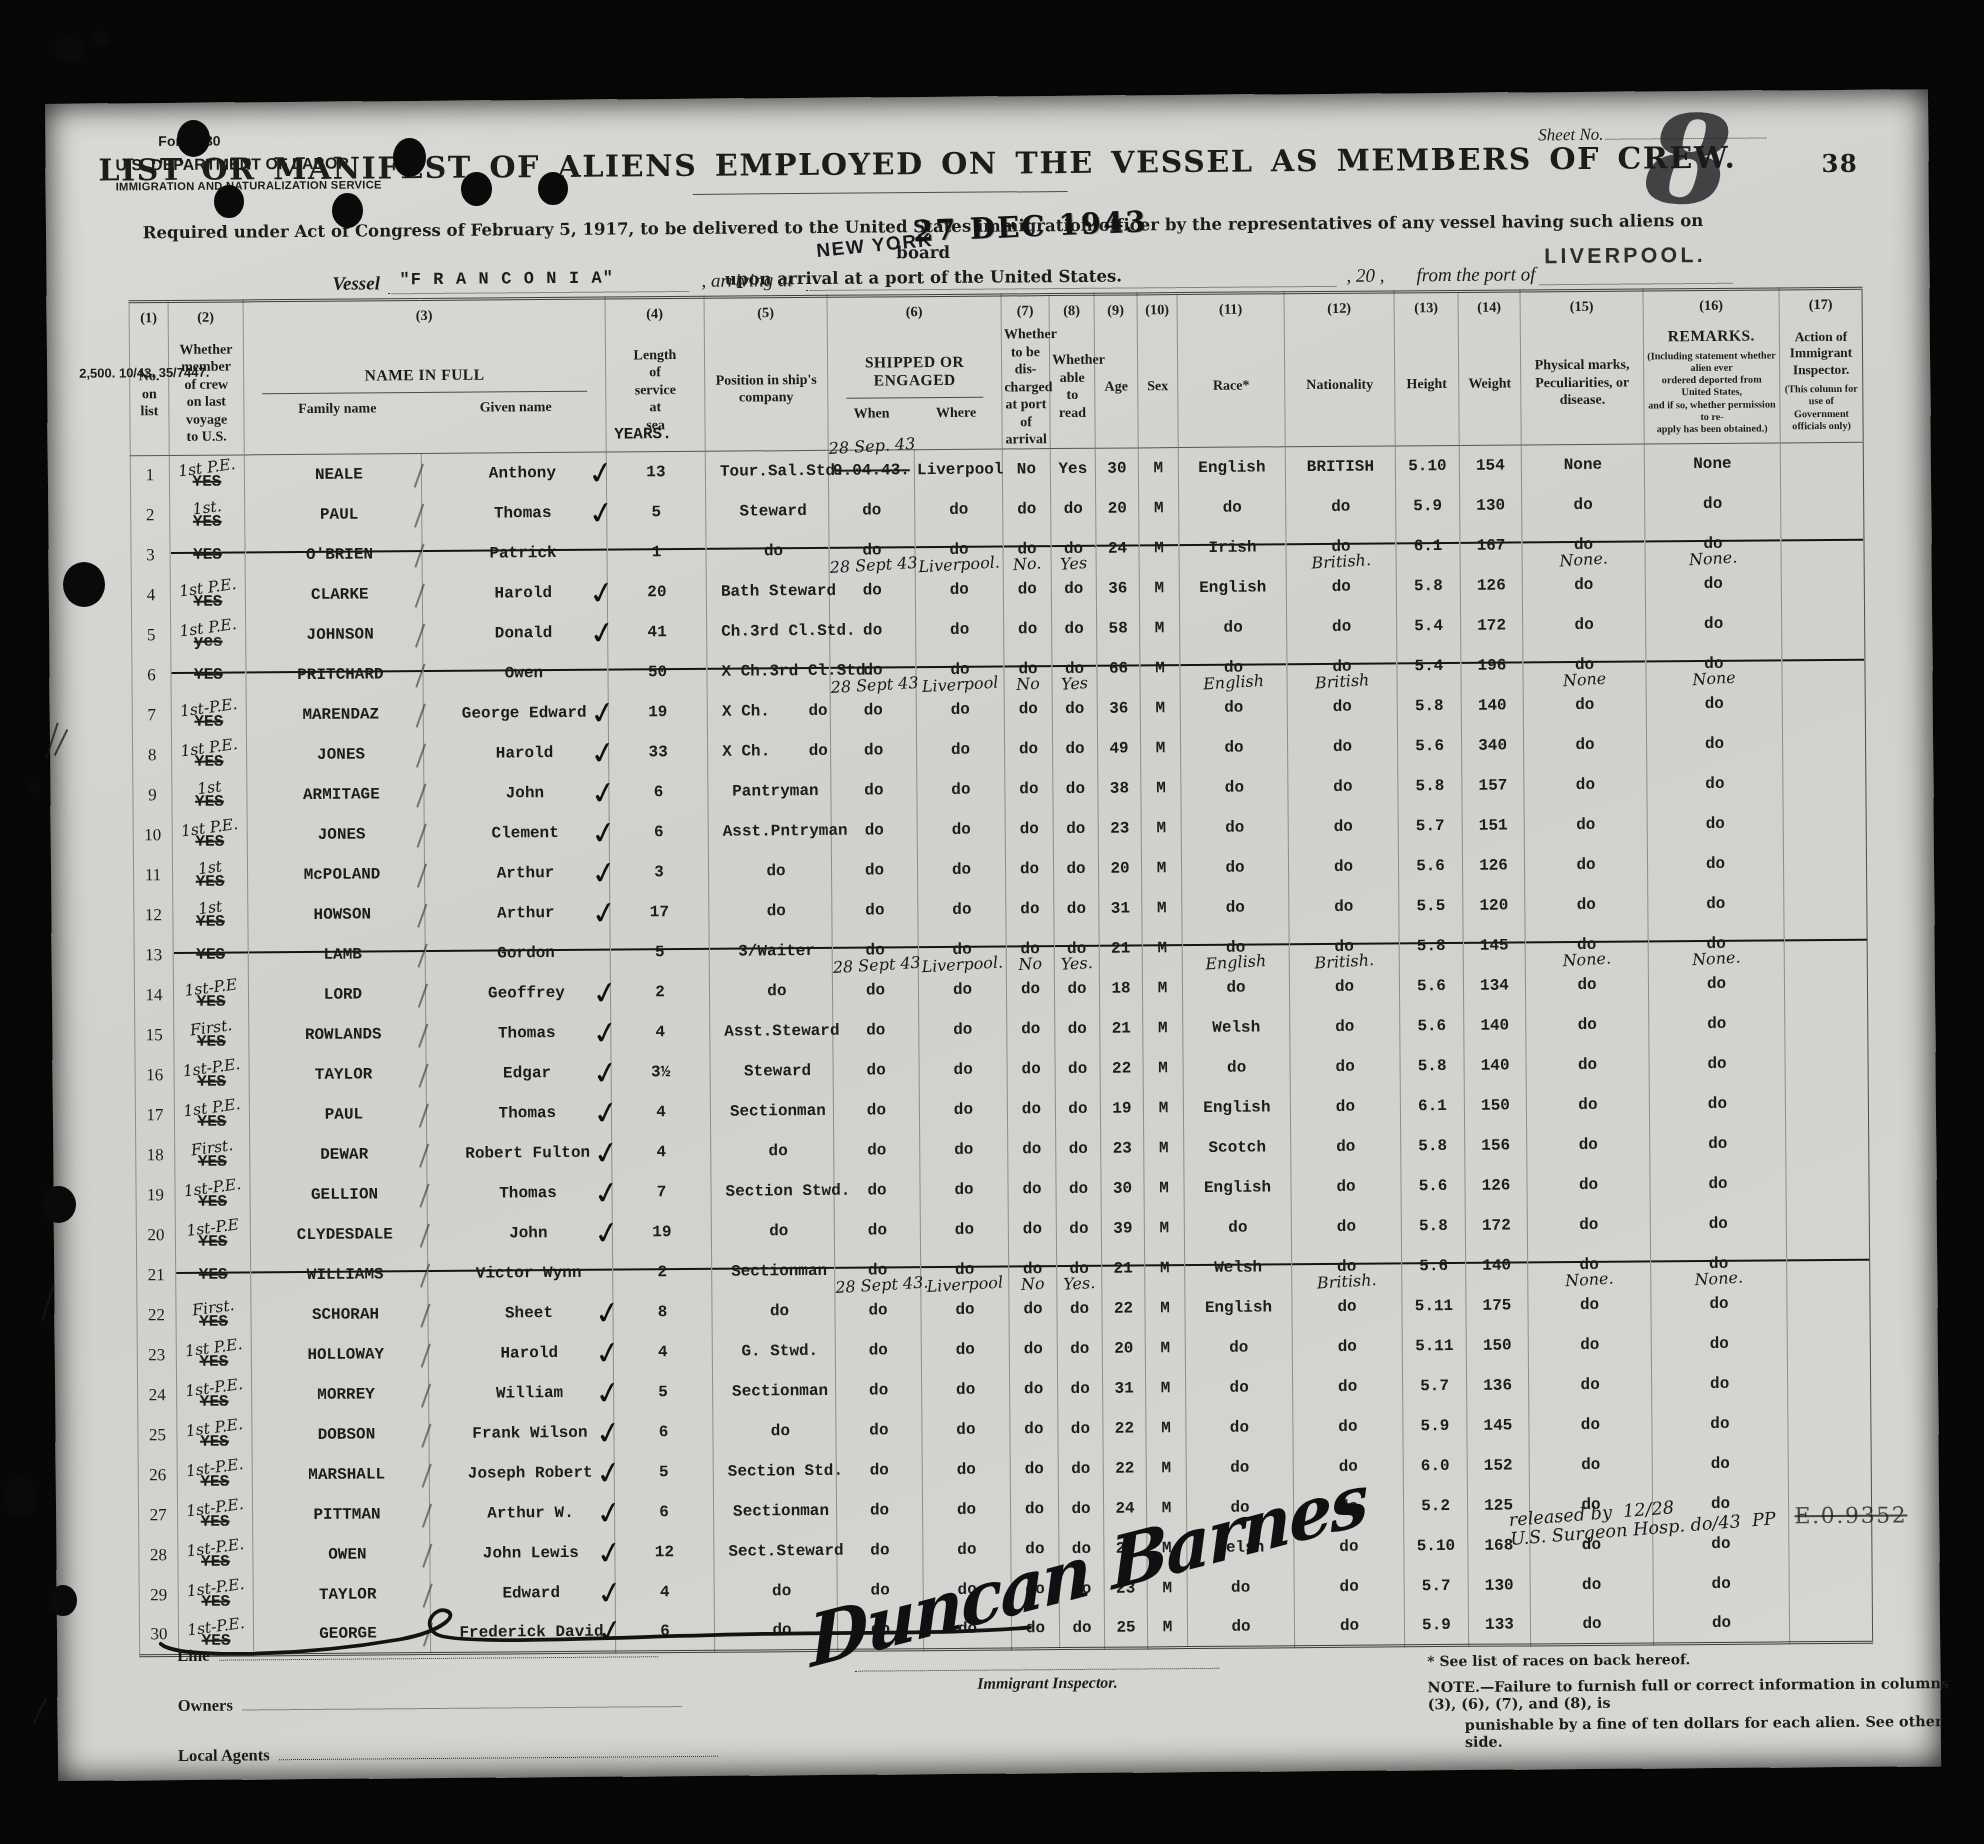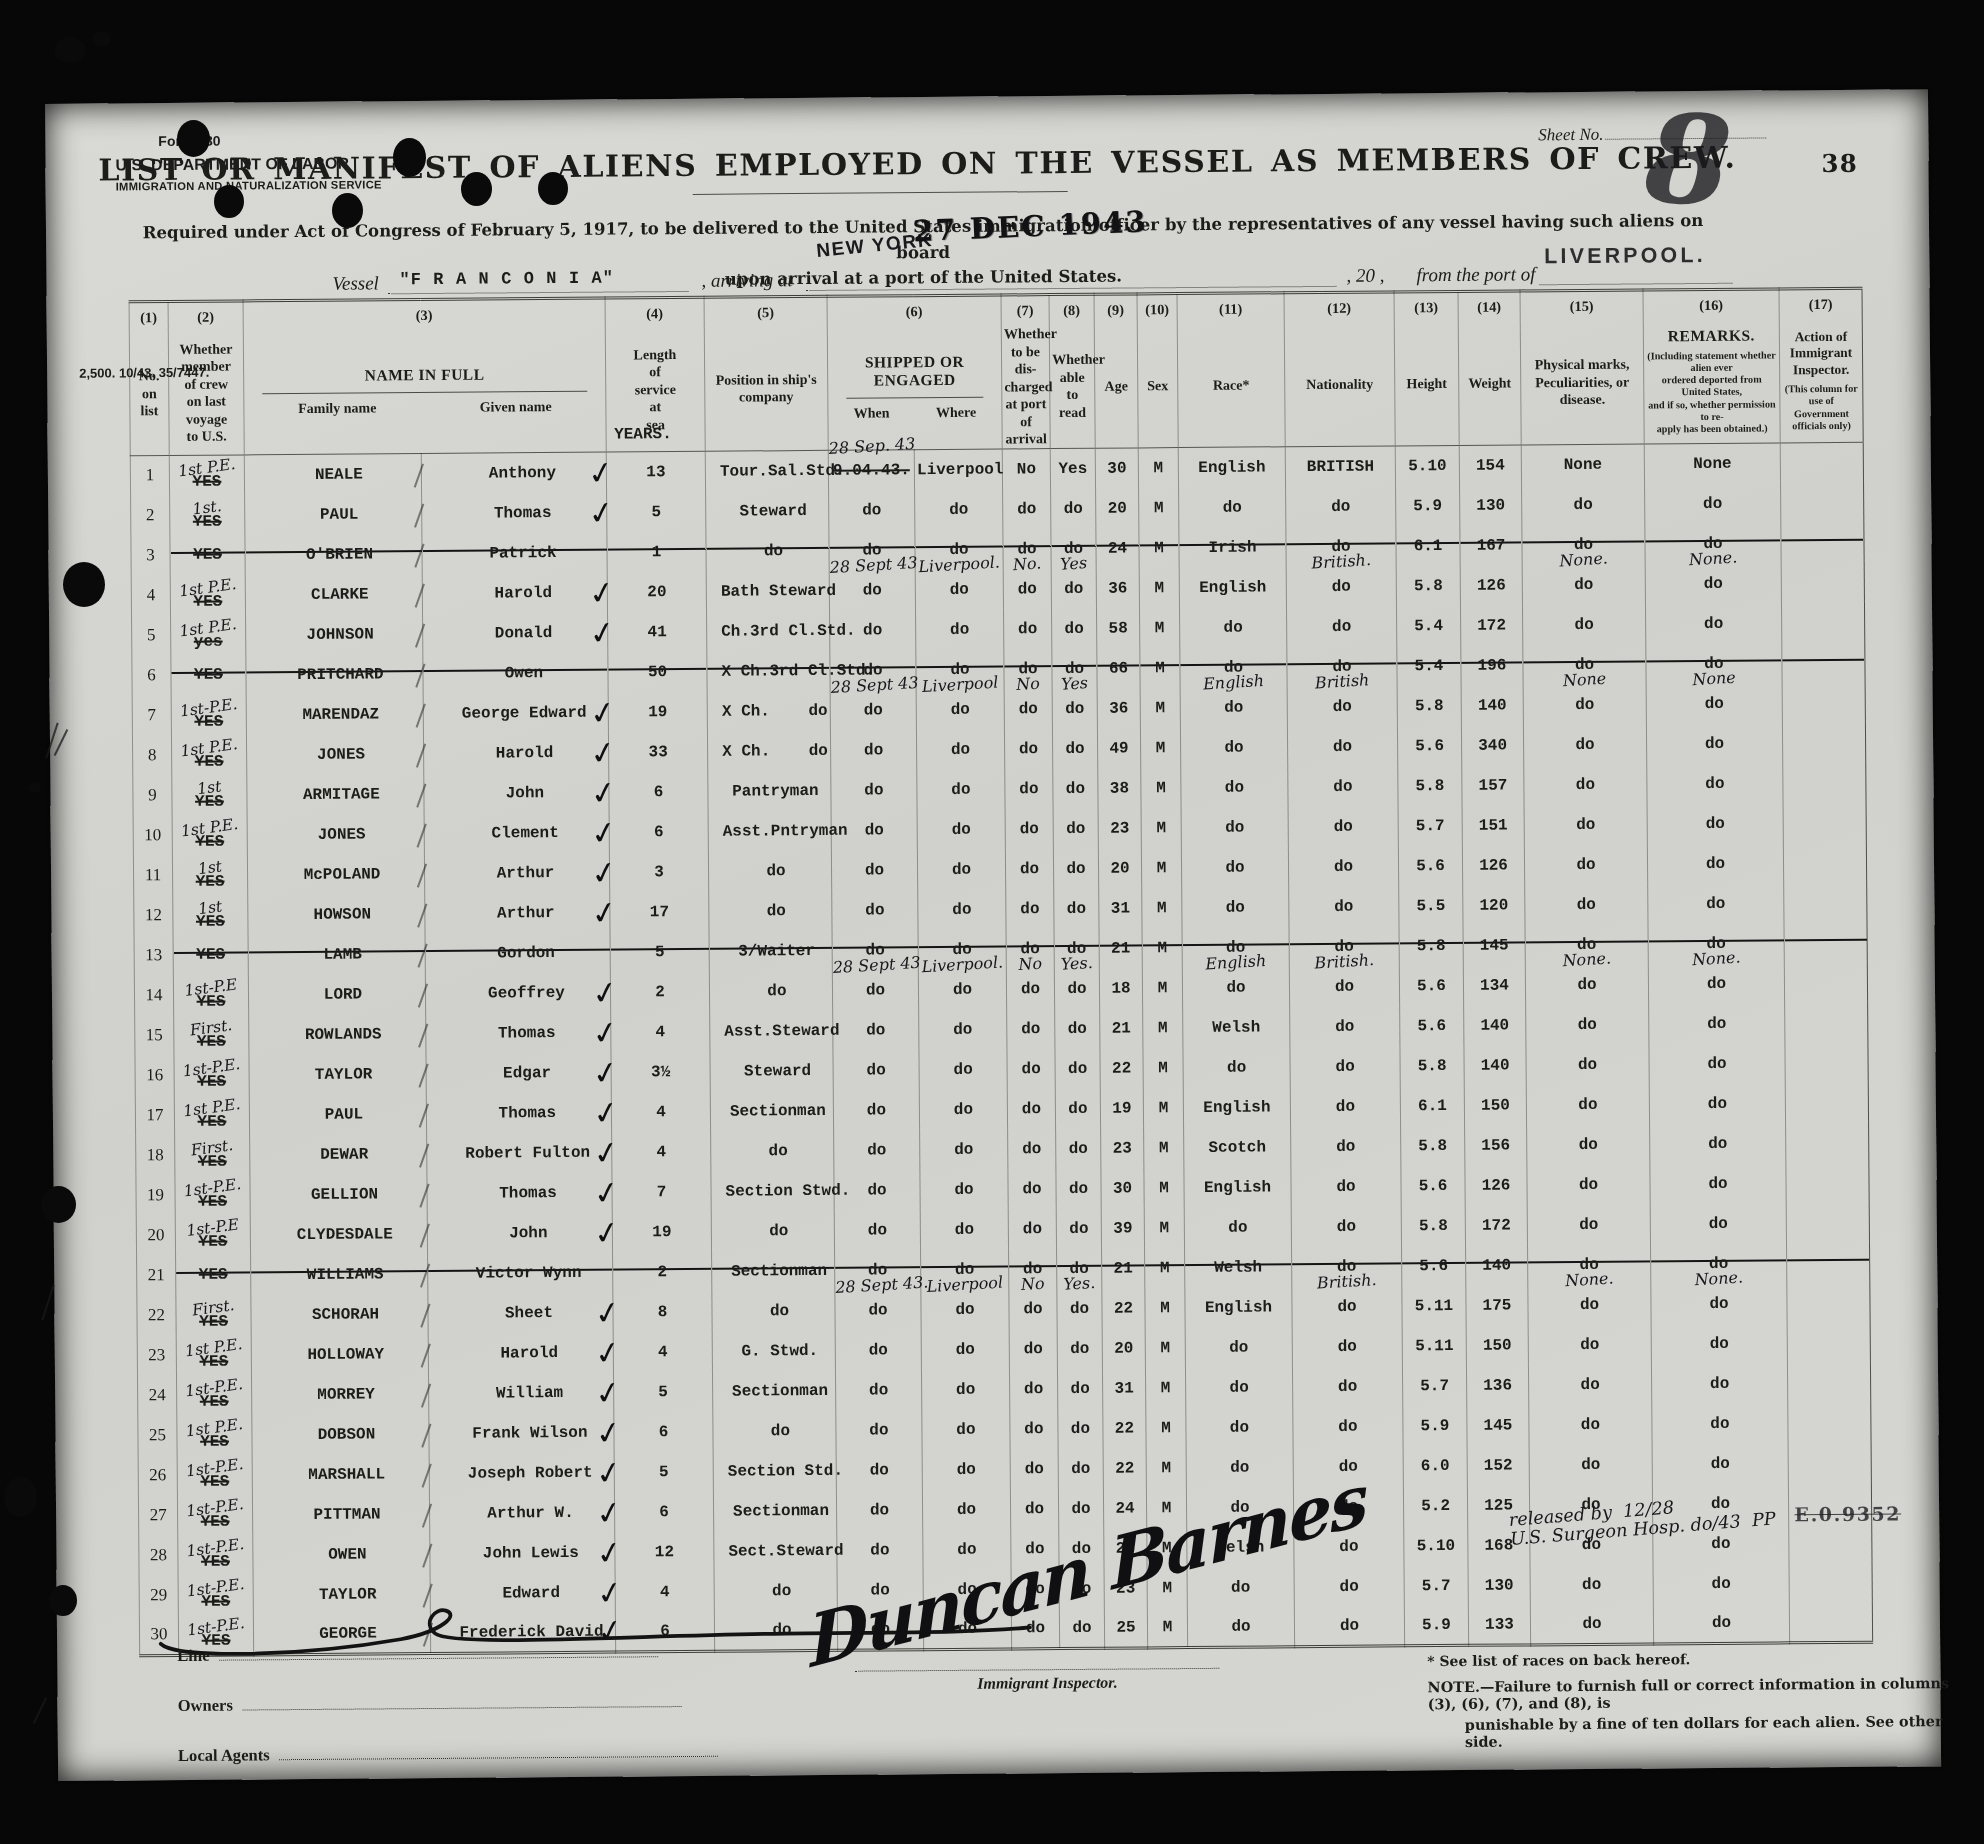--- a/index.html
+++ b/index.html
@@ -62,21 +62,21 @@
   tr.struck td:not(.c-no){background:linear-gradient(to bottom,transparent 43%, #141414 43%, #141414 47%, transparent 47%);}
   .c-no span{font-size:17px;}
   .c-crew .note{display:block;font-size:15.5px;transform:rotate(-7deg);margin-bottom:-4.3px;}
   .c-crew .yes{display:block;text-decoration:line-through;text-decoration-thickness:1.6px;}
   .slash{position:absolute;left:-4.3px;bottom:5.4px;width:1.6px;height:24.6px;background:rgba(40,40,45,.55);transform:rotate(20deg);}
   .check{position:absolute;right:-7.5px;bottom:1.1px;font-family:"DejaVu Sans",sans-serif;font-size:31px;font-weight:900;color:#101012;transform:rotate(-10deg);z-index:3;}
   .years{position:absolute;top:-27px;left:7.5px;font-size:15px;}
   .hw-above{position:absolute;top:-14px;left:0;right:0;text-align:center;font-size:16px;transform:rotate(-3deg);z-index:2;white-space:nowrap;}
   .struckx{text-decoration:line-through;text-decoration-thickness:1.6px;}
   .ann{position:absolute;left:-21.4px;top:16px;width:300px;text-align:left;font-size:17.7px;transform:rotate(-4deg);line-height:1.1;z-index:4;white-space:nowrap;}
-  .code{position:absolute;left:5.4px;top:21.4px;font-family:"DejaVu Serif",serif;font-weight:700;font-size:19px;letter-spacing:1.6px;text-decoration:line-through;color:rgba(30,30,34,.8);white-space:nowrap;z-index:4;}
+  .code{position:absolute;left:5.4px;top:21.4px;font-family:"DejaVu Serif",serif;font-weight:400;font-size:22px;letter-spacing:1.6px;text-decoration:line-through;color:rgba(30,30,34,.8);white-space:nowrap;z-index:4;}
   
   .flourish{position:absolute;left:86px;top:1498px;}
   .footer-left{position:absolute;left:120px;top:1541px;}
   .fl-row{margin-bottom:28px;font-weight:700;font-size:16.6px;white-space:nowrap;}
   .fl-row .dots{display:inline-block;border-bottom:1.6px dotted rgba(25,25,25,.85);height:16px;width:439px;margin-left:9.6px;}
   .sig-wrap{position:absolute;left:712px;top:1412px;width:589px;height:193px;}
   .sig-line{position:absolute;left:86px;top:161px;width:364px;border-bottom:1.6px dotted rgba(25,25,25,.85);}
   .sig-label{position:absolute;left:128px;top:166px;width:300px;text-align:center;font-style:italic;font-weight:700;font-size:16px;}
   .sig-name{position:absolute;left:32px;top:21.4px;font-family:"DejaVu Serif",serif;font-style:italic;font-weight:700;font-size:70px;transform:rotate(-14deg) skewX(-12deg);color:#101013;white-space:nowrap;letter-spacing:-2.1px;}
   .footer-right{position:absolute;left:1370px;top:1560px;width:524px;font-family:"DejaVu Serif",serif;}
@@ -104,21 +104,21 @@
   </div>
 
   <div class="sheetno">
     <span class="lbl">Sheet No.</span>
     <span class="dots"></span>
     <span class="big8 hw">8</span>
   </div>
   <div class="page-stamp">38</div>
 
   <div class="vline">
-    <span class="vlabel" style="left:286px;top:9.6px;">Vessel</span>
+    <span class="vlabel" style="left:286px;top:9.6px;font-weight:bold;">Vessel</span>
     <span class="dotline" style="left:342px;top:9.6px;width:300px;"></span>
     <span class="vname typed" style="left:353px;top:7.5px;">"F R A N C O N I A"</span>
     <span class="vlabel" style="left:655px;top:9.6px;">, arriving at</span>
     <span class="dotline" style="left:760px;top:9.6px;width:530px;"></span>
     <span class="ny" style="left:770px;top:-24px;">NEW YORK</span>
     <span class="datestamp" style="left:867px;top:-48px;">27 DEC 1943</span>
     <span class="vlabel" style="left:1300px;top:9.6px;">, 20      ,</span>
     <span class="vlabel" style="left:1370px;top:9.6px;">from the port of</span>
     <span class="dotline" style="left:1493px;top:9.6px;width:193px;"></span>
     <span class="lpool" style="left:1498px;top:-8.6px;">LIVERPOOL.</span>

